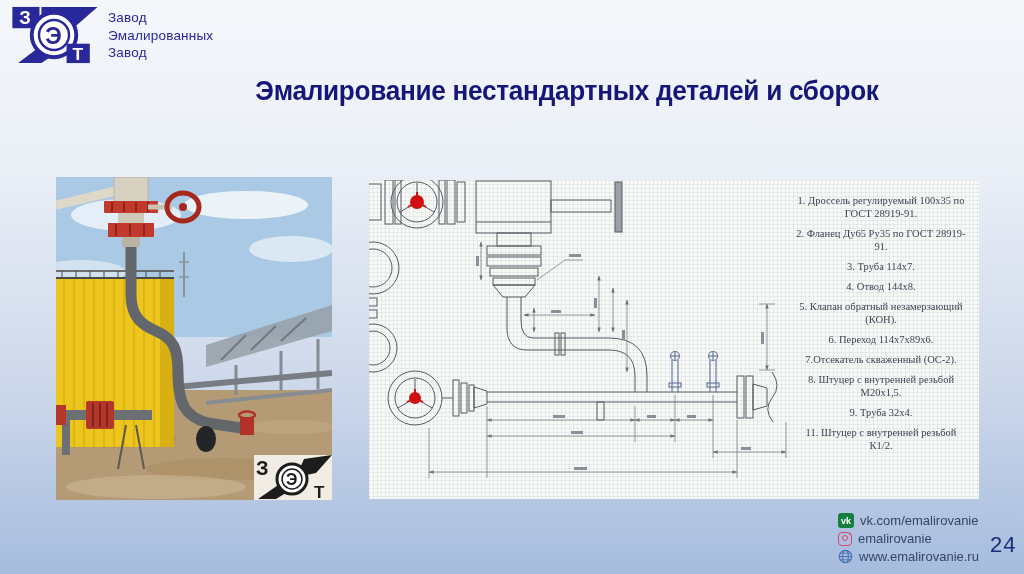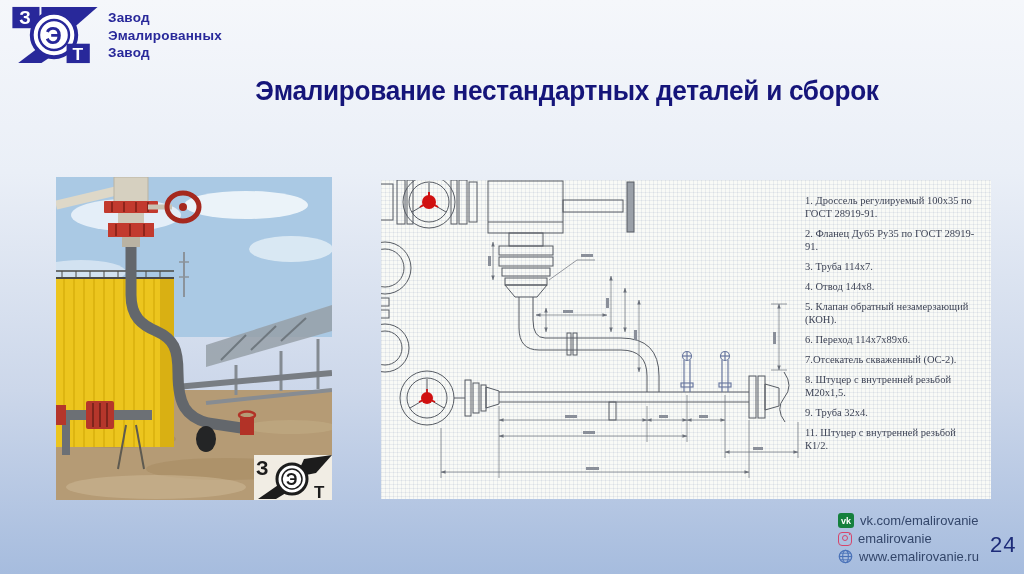--- a/index.html
+++ b/index.html
@@ -6,40 +6,41 @@
   body{
     width:1024px;height:574px;overflow:hidden;position:relative;
     font-family:"Liberation Sans",sans-serif;
     background:linear-gradient(180deg,#f5f7fb 0%,#eaeff7 30%,#ccd7ea 68%,#a6bcde 100%);
   }
   .abs{position:absolute;}
 
   
   .logo-wrap{left:8px;top:5px;display:flex;gap:8px;align-items:flex-start;}
   .company-name{
-    color:#28289a;font-weight:bold;font-size:13.5px;line-height:1.3;
+    color:#28289a;font-weight:normal;font-size:13.5px;line-height:1.3;
     padding-top:4px;letter-spacing:.2px;
   }
   .page-title{
     left:120px;right:10px;top:76px;text-align:center;
     color:#15157a;font-size:27px;font-weight:bold;letter-spacing:-.3px;
     transform:scaleX(.97);
   }
 
   
   .photo{left:56px;top:177px;width:276px;height:323px;}
 
   
   .drawing-panel{
-    left:381px;top:180px;width:610px;height:319px;
+    left:369px;top:180px;width:610px;height:319px;
     background-color:#f9faf6;
     background-image:
       linear-gradient(rgba(90,110,160,.10) 1px,transparent 1px),
       linear-gradient(90deg,rgba(90,110,160,.10) 1px,transparent 1px);
     background-size:4px 4px;
+    text-align:center;
   }
   .parts-list{
     position:absolute;left:424px;top:14px;width:176px;
     font-family:"Liberation Serif",serif;font-size:10.5px;line-height:1.24;
     color:#3e4456;
   }
   .parts-list div{margin-bottom:7px;}
 
   
   .social{left:838px;top:512px;width:170px;font-size:13px;color:#33466a;}

